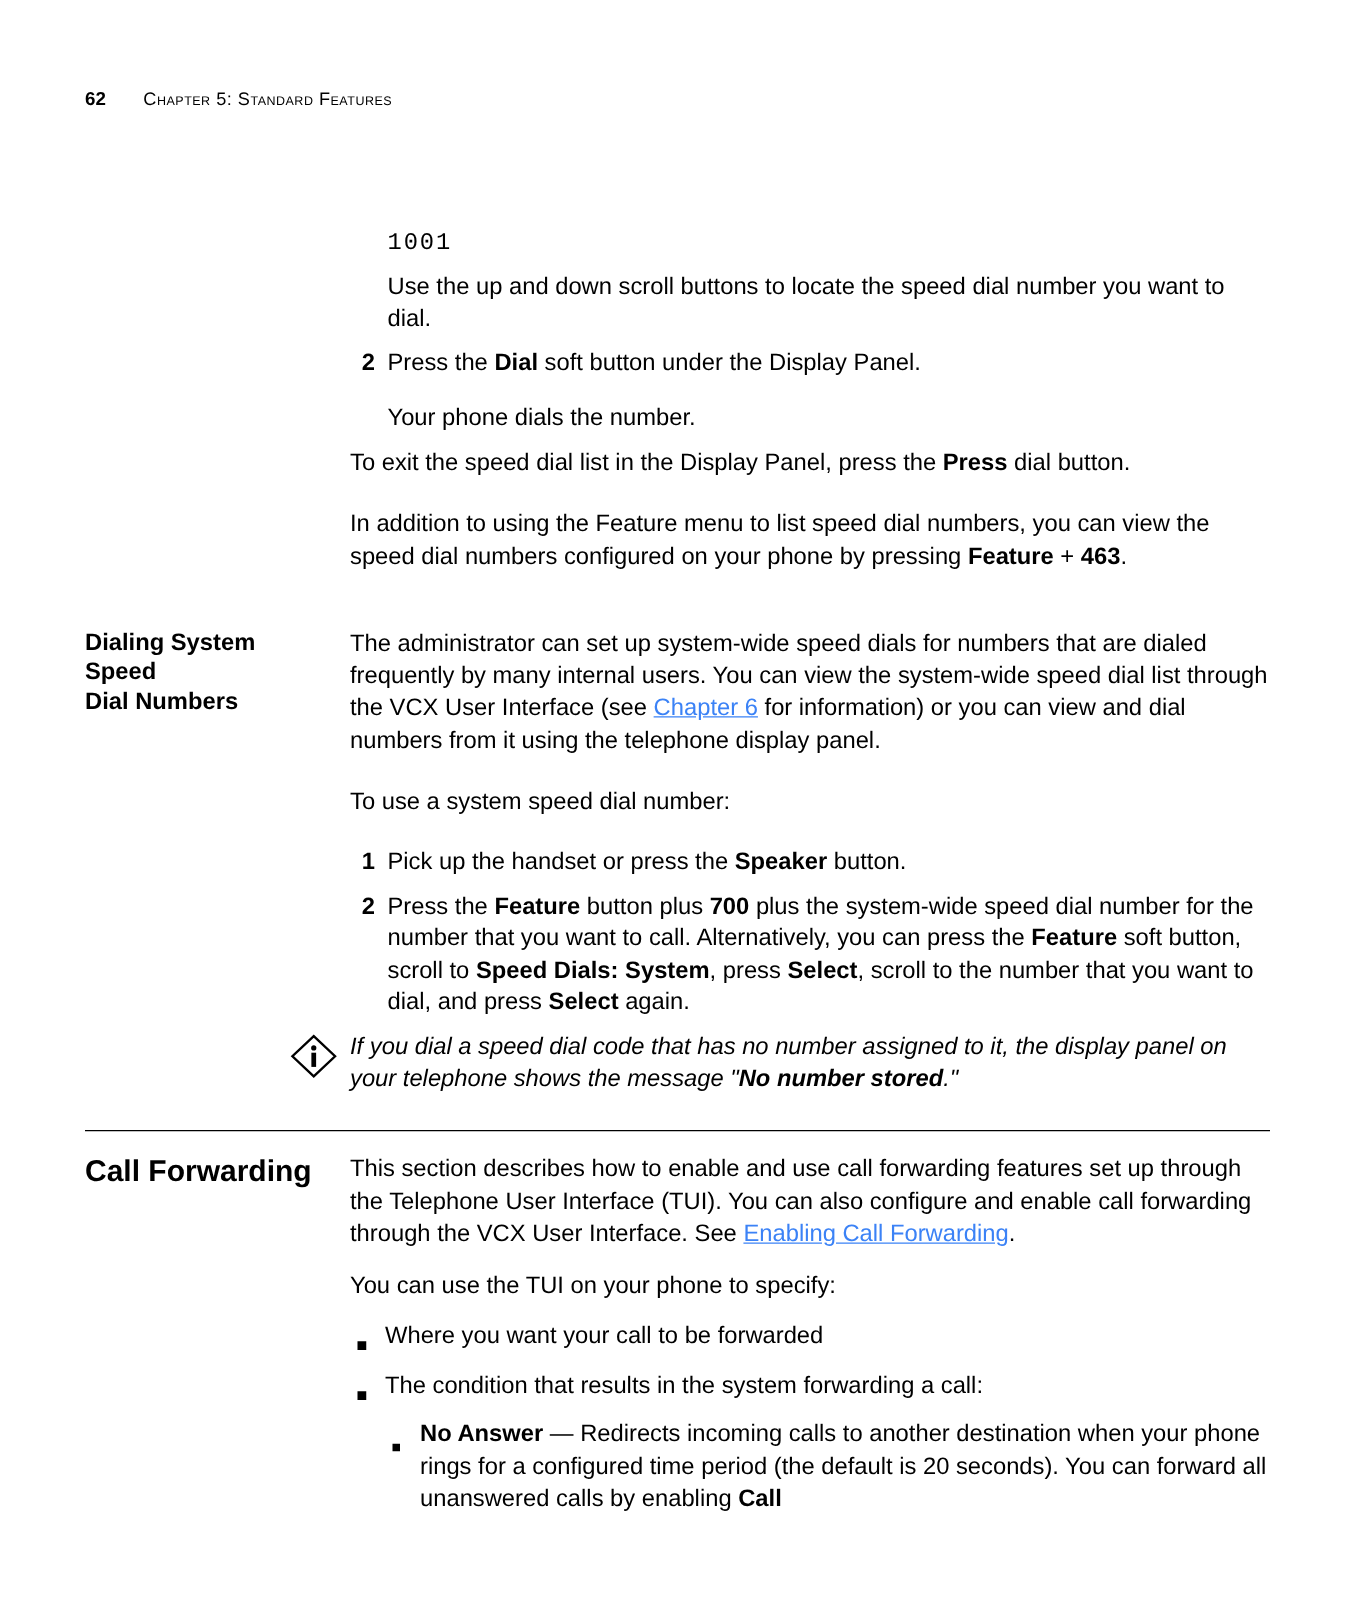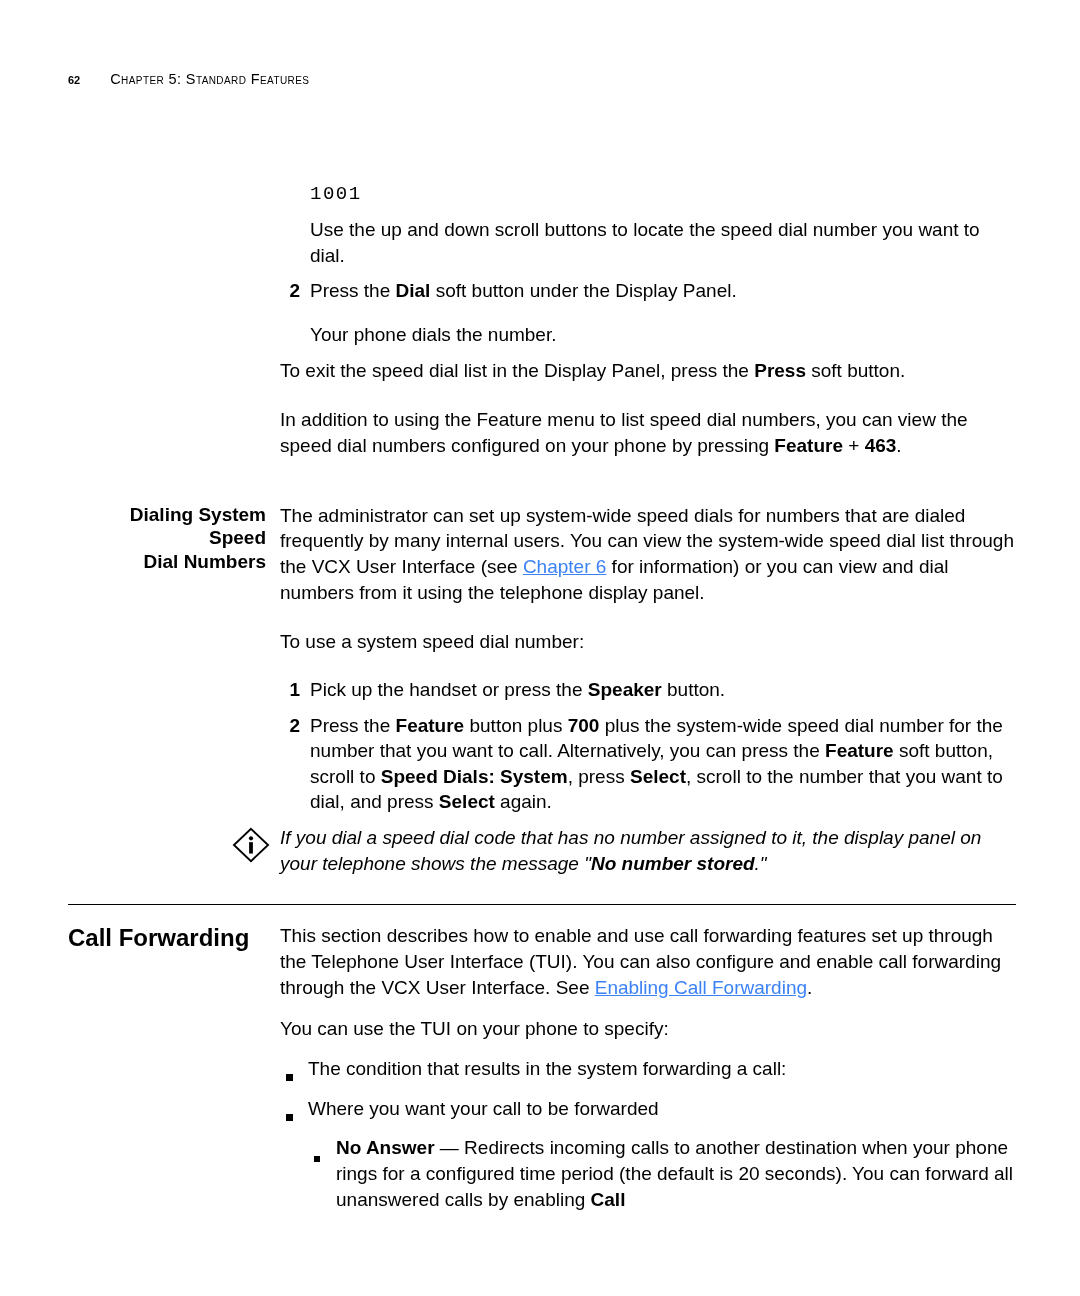--- a/index.html
+++ b/index.html
@@ -26,30 +26,29 @@
   .running-head {
     display: flex;
     align-items: baseline;
     font-size: 14.5px;
     color: #000;
     margin-bottom: 90px;
   }
   .running-head .page-num {
     font-weight: 700;
     margin-right: 30px;
-    font-size: 11px;
+    font-size: 15px;
   }
   .running-head .chap {
     font-variant: small-caps;
     letter-spacing: 0.4px;
   }
   .gutter-col {
     width: 212px;
     flex: none;
-    text-align: right;
     padding-right: 14px;
     box-sizing: border-box;
   }
   .body-col {
     flex: 1;
     box-sizing: border-box;
   }
   .row {
     display: flex;
   }
@@ -187,21 +186,21 @@
           <div class="indent-1" style="margin-left:-0px;">
              
           </div>
         </div>
       </div>
       <div class="indent-1 para">
         <span>Your phone dials the number.</span>
       </div>
 
       <div class="para">
-        <span><span>To exit the speed dial list in the Display Panel, press the </span><b>Press</b><span> soft button.</span></span>
+        <span><span>To exit the speed dial list in the Display Panel, press the </span><b>Press</b><span> dial button.</span></span>
       </div>
 
       <div style="height:14px"></div>
 
       <div class="para">
         <span><span>In addition to using the Feature menu to list speed dial numbers, you can view the speed dial numbers configured on your phone by pressing </span><b>Feature</b><span> + </span><b>463</b><span>.</span></span>
       </div>
 
     </div>
   </div>
@@ -267,26 +266,26 @@
       </div>
       <div style="height:6px"></div>
       <div class="para">
         <span>You can use the TUI on your phone to specify:</span>
       </div>
 
       <div style="height:4px"></div>
 
       <div class="bullet-list">
         <div class="bullet"><span class="sq"></span></div>
-        <div class="content"><span>The condition that results in the system forwarding a call:</span></div>
+        <div class="content"><span>Where you want your call to be forwarded</span></div>
       </div>
 
       <div class="bullet-list">
         <div class="bullet"><span class="sq"></span></div>
-        <div class="content"><span>Where you want your call to be forwarded</span></div>
+        <div class="content"><span>The condition that results in the system forwarding a call:</span></div>
       </div>
 
       <div style="padding-left:28px;">
         <div class="bullet-sub">
           <div class="bullet"><span class="sq"></span></div>
           <div class="content">
             <span><b>No Answer</b><span> — Redirects incoming calls to another destination when your phone rings for a configured time period (the default is 20 seconds). You can forward all unanswered calls by enabling </span><b>Call</b></span>
           </div>
         </div>
       </div>

